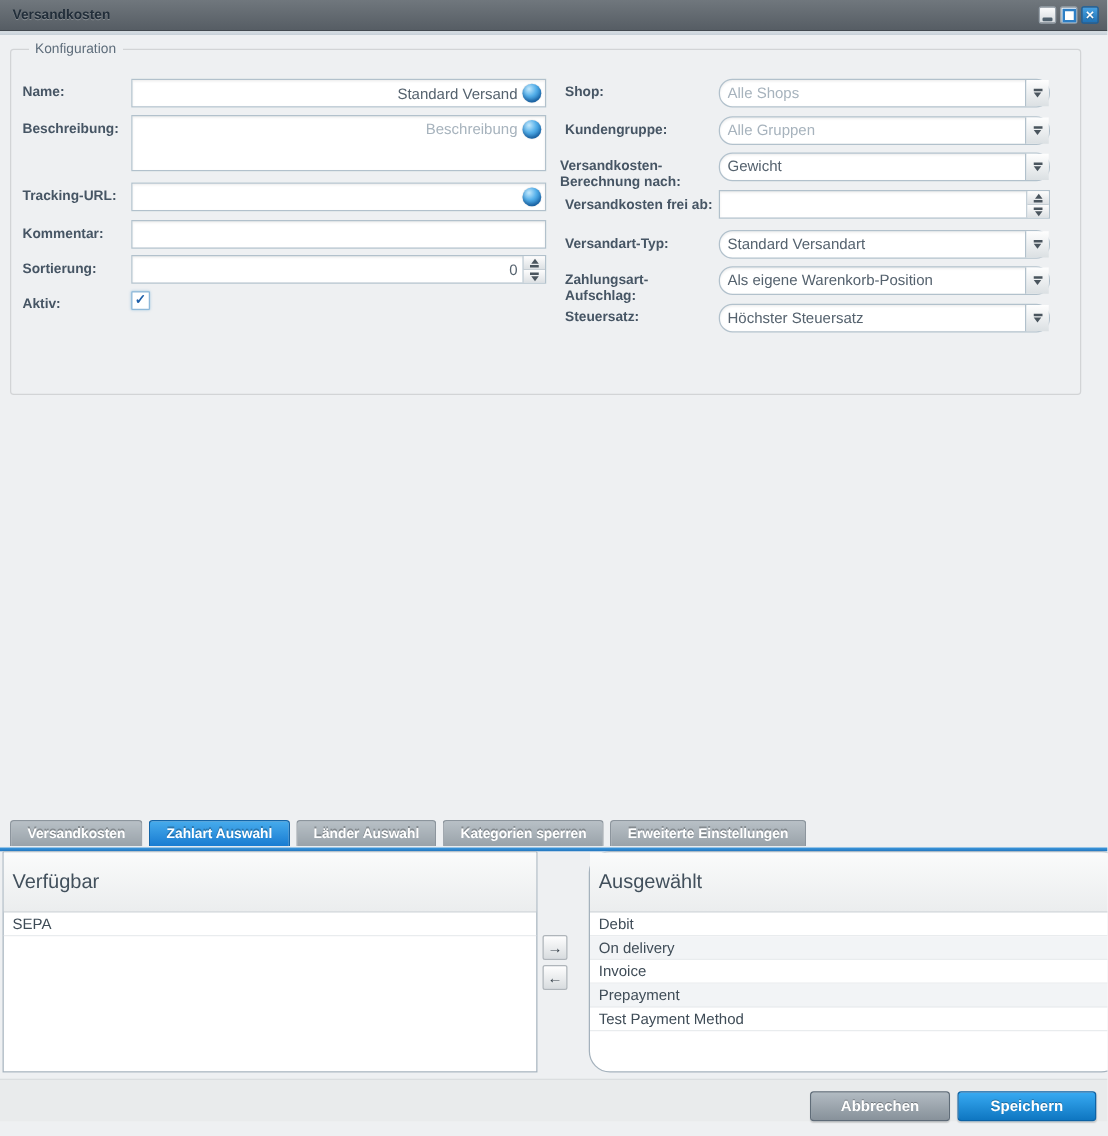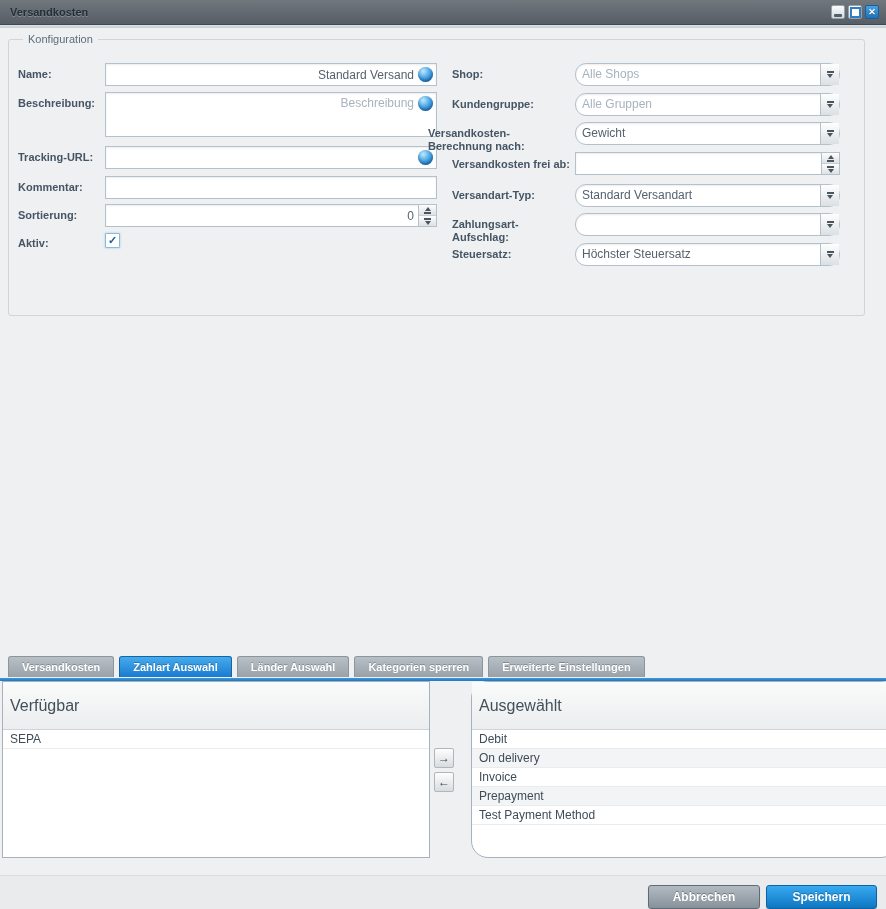--- a/index.html
+++ b/index.html
@@ -135,21 +135,21 @@
   }
   .grid.right .grid-body .grid-row:nth-child(even){background:#f2f4f6;}
   
   .xfer{
     position:absolute;left:434px;width:20px;height:20px;box-sizing:border-box;
     background:linear-gradient(#fefefe,#d8dcdf);border:1px solid #afb5ba;border-radius:2px;
     text-align:center;line-height:18px;font-size:12px;font-weight:bold;color:#39434c;cursor:pointer;
   }
   
   .footer{
-    position:absolute;left:0;bottom:0;width:100%;height:34px;
+    position:absolute;left:0;bottom:12px;width:100%;height:34px;
     background:#e9ebec;border-top:1px solid #dbdee0;box-sizing:border-box;
   }
   .btn{
     position:absolute;top:9px;height:24px;box-sizing:border-box;border-radius:3px;
     color:#fff;font-size:12px;font-weight:bold;text-align:center;line-height:22px;
     text-shadow:0 -1px 0 rgba(0,0,0,0.3);cursor:pointer;
   }
   .btn-cancel{
     left:648px;width:112px;
     background:linear-gradient(#b2bbc2,#87919a);
@@ -238,21 +238,21 @@
 
   <span class="lbl right" style="left:452px;top:98px">Kundengruppe:</span>
   <div class="sel" style="left:575px;top:93px;width:263px">
     <span class="sel-val muted">Alle Gruppen</span>
     <span class="trigger">
         <i class="dbar"></i>
         <i class="tri-dn"></i>
       </span>
   </div>
 
-  <span class="lbl right" style="left:428px;top:127px">Versandkosten-Berechnung nach:</span>
+  <span class="lbl right" style="left:448px;top:127px">Versandkosten-Berechnung nach:</span>
   <div class="sel" style="left:575px;top:122px;width:263px">
     <span class="sel-val">Gewicht</span>
     <span class="trigger">
         <i class="dbar"></i>
         <i class="tri-dn"></i>
       </span>
   </div>
 
   <span class="lbl right" style="left:452px;top:158px">Versandkosten frei ab:</span>
   <div class="txt no-icon" style="left:575px;top:152px;width:263px">
@@ -273,20 +273,21 @@
   <div class="sel" style="left:575px;top:184px;width:263px">
     <span class="sel-val">Standard Versandart</span>
     <span class="trigger">
         <i class="dbar"></i>
         <i class="tri-dn"></i>
       </span>
   </div>
 
   <span class="lbl right" style="left:452px;top:218px">Zahlungsart-Aufschlag:</span>
   <div class="sel" style="left:575px;top:213px;width:263px">
+    <span class="sel-val">Als eigene Warenkorb-Position</span>
     <span class="trigger">
         <i class="dbar"></i>
         <i class="tri-dn"></i>
       </span>
   </div>
 
   <span class="lbl right" style="left:452px;top:248px">Steuersatz:</span>
   <div class="sel" style="left:575px;top:243px;width:263px">
     <span class="sel-val">Höchster Steuersatz</span>
     <span class="trigger">

